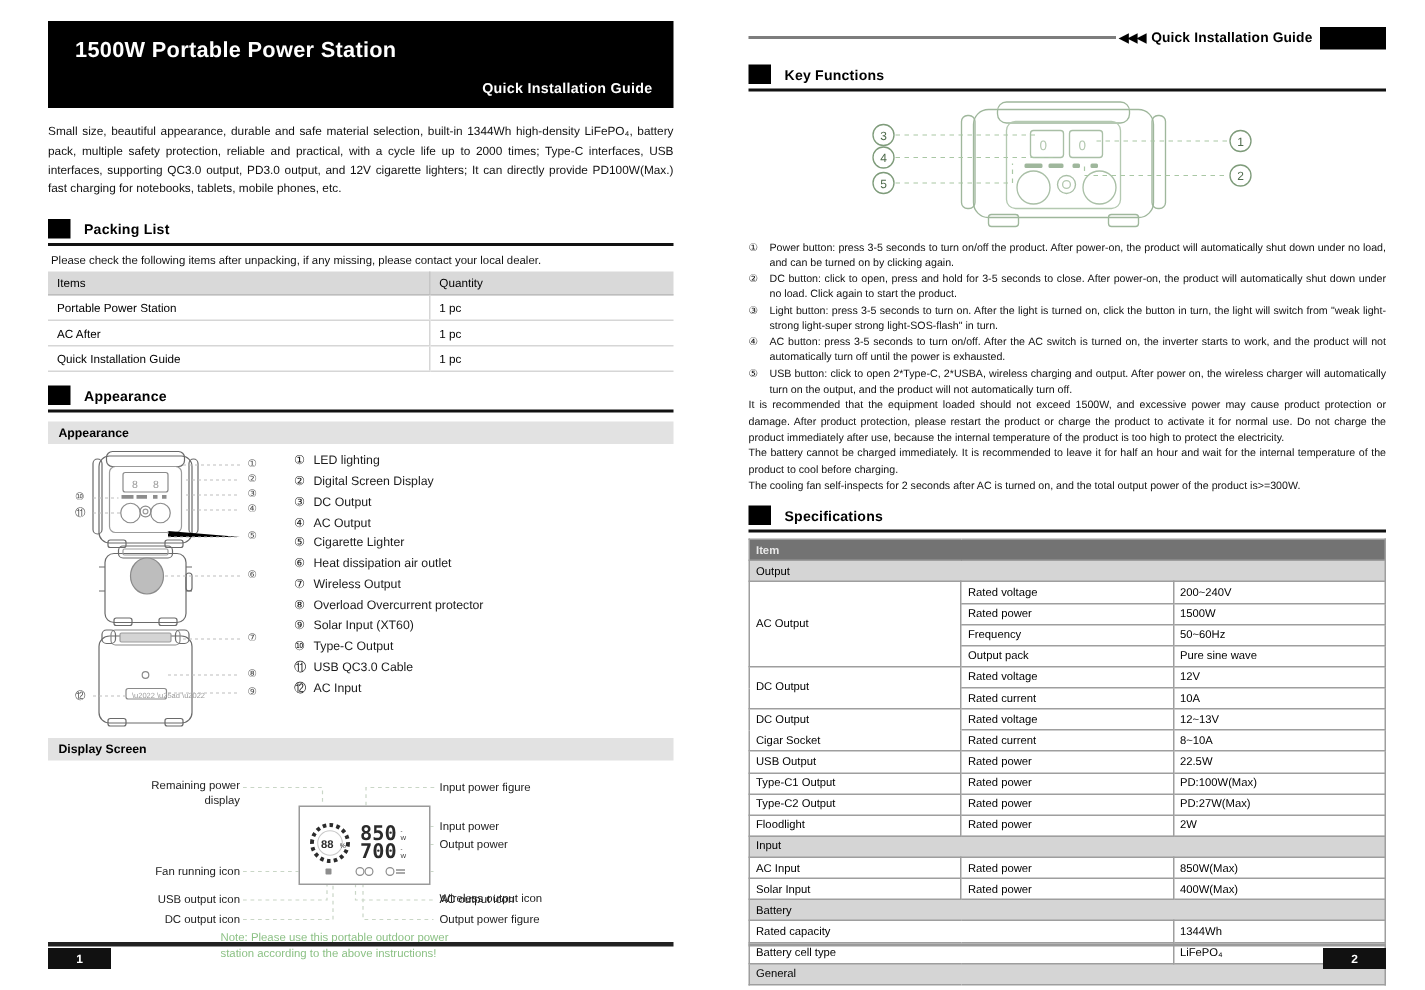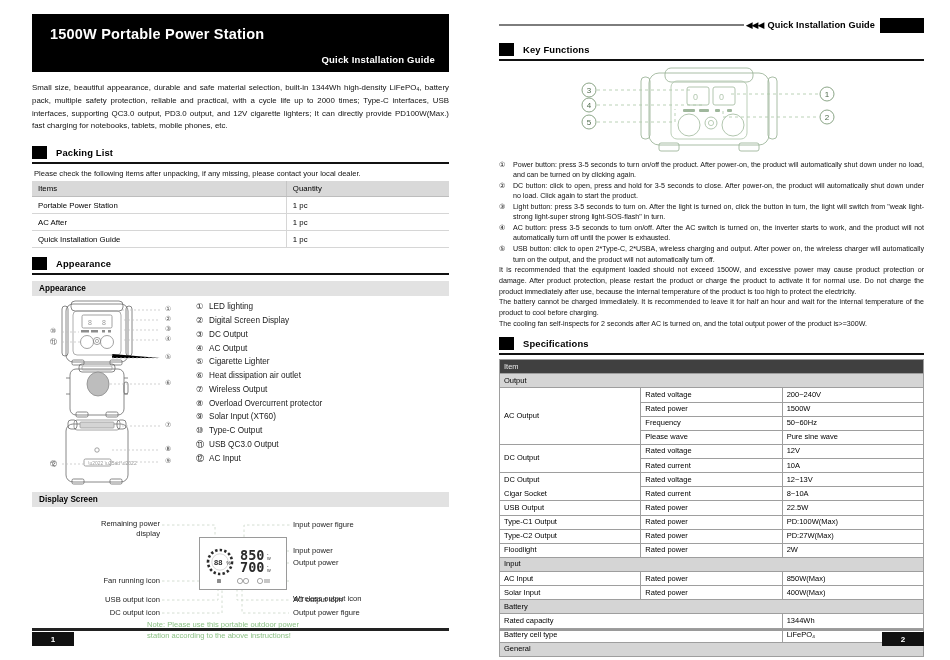--- a/index.html
+++ b/index.html
@@ -74,21 +74,21 @@
   .kf-list{margin:3px 0 0 0;padding:0;}
   .kf-list li{list-style:none;font-size:7.1px;line-height:1.45;display:flex;gap:5px;margin-bottom:.5px;color:#111;}
   .kf-list .kn{flex:none;width:9px;text-align:left;}
   .kf-list .kt{flex:1;text-align:justify;}
   .notif-h{font-size:7.3px;font-weight:bold;margin-top:2px;}
   .notif-p{font-size:7.1px;line-height:1.5;text-align:justify;color:#111;margin:0;}
 
   
   table.sp{width:100%;border-collapse:collapse;font-size:7.5px;table-layout:fixed;}
   table.sp td{border:1px solid #9e9e9e;padding:1.5px 4px;line-height:1.35;vertical-align:middle;}
-  td.hdr{background:#404040;color:#e8e8e8;font-weight:normal;}
+  td.hdr{background:#737373;color:#e8e8e8;font-weight:bold;}
   td.grp{background:#d5d5d5;}
   .c1{width:36%;}
   .c2{width:22%;}
 </style>
 </head>
 <body>
 
 <div class="page page-left">
 
   <div class="banner">
@@ -218,21 +218,21 @@
         <li><span class="cnum">①</span><span>LED lighting</span></li>
         <li><span class="cnum">②</span><span>Digital Screen Display</span></li>
         <li><span class="cnum">③</span><span>DC Output</span></li>
         <li><span class="cnum">④</span><span>AC Output</span></li>
         <li><span class="cnum">⑤</span><span>Cigarette Lighter</span></li>
         <li><span class="cnum">⑥</span><span>Heat dissipation air outlet</span></li>
         <li><span class="cnum">⑦</span><span>Wireless Output</span></li>
         <li><span class="cnum">⑧</span><span>Overload Overcurrent protector</span></li>
         <li><span class="cnum">⑨</span><span>Solar Input (XT60)</span></li>
         <li><span class="cnum">⑩</span><span>Type-C Output</span></li>
-        <li><span class="cnum">⑪</span><span>USB QC3.0 Output</span></li>
+        <li><span class="cnum">⑪</span><span>USB QC3.0 Cable</span></li>
         <li><span class="cnum">⑫</span><span>AC Input</span></li>
       </ol>
     </div>
   </div>
 
   <div class="sub-bar" style="margin-top:0">Display Screen</div>
 
   <div class="ds-wrap">
     <svg width="420" height="132" viewBox="0 0 420 132" style="position:absolute;left:0;top:0">
       <g stroke="#c9d6c6" stroke-width="0.8" stroke-dasharray="2.5,2.5" fill="none">
@@ -417,21 +417,21 @@
     </tr>
     <tr>
       <td class="c2">Rated power</td>
       <td>1500W</td>
     </tr>
     <tr>
       <td class="c2">Frequency</td>
       <td>50~60Hz</td>
     </tr>
     <tr>
-      <td class="c2">Please wave</td>
+      <td class="c2">Output pack</td>
       <td>Pure sine wave</td>
     </tr>
     <tr>
       <td class="c1" rowspan="2">DC Output</td>
       <td class="c2">Rated voltage</td>
       <td>12V</td>
     </tr>
     <tr>
       <td class="c2">Rated current</td>
       <td>10A</td>

